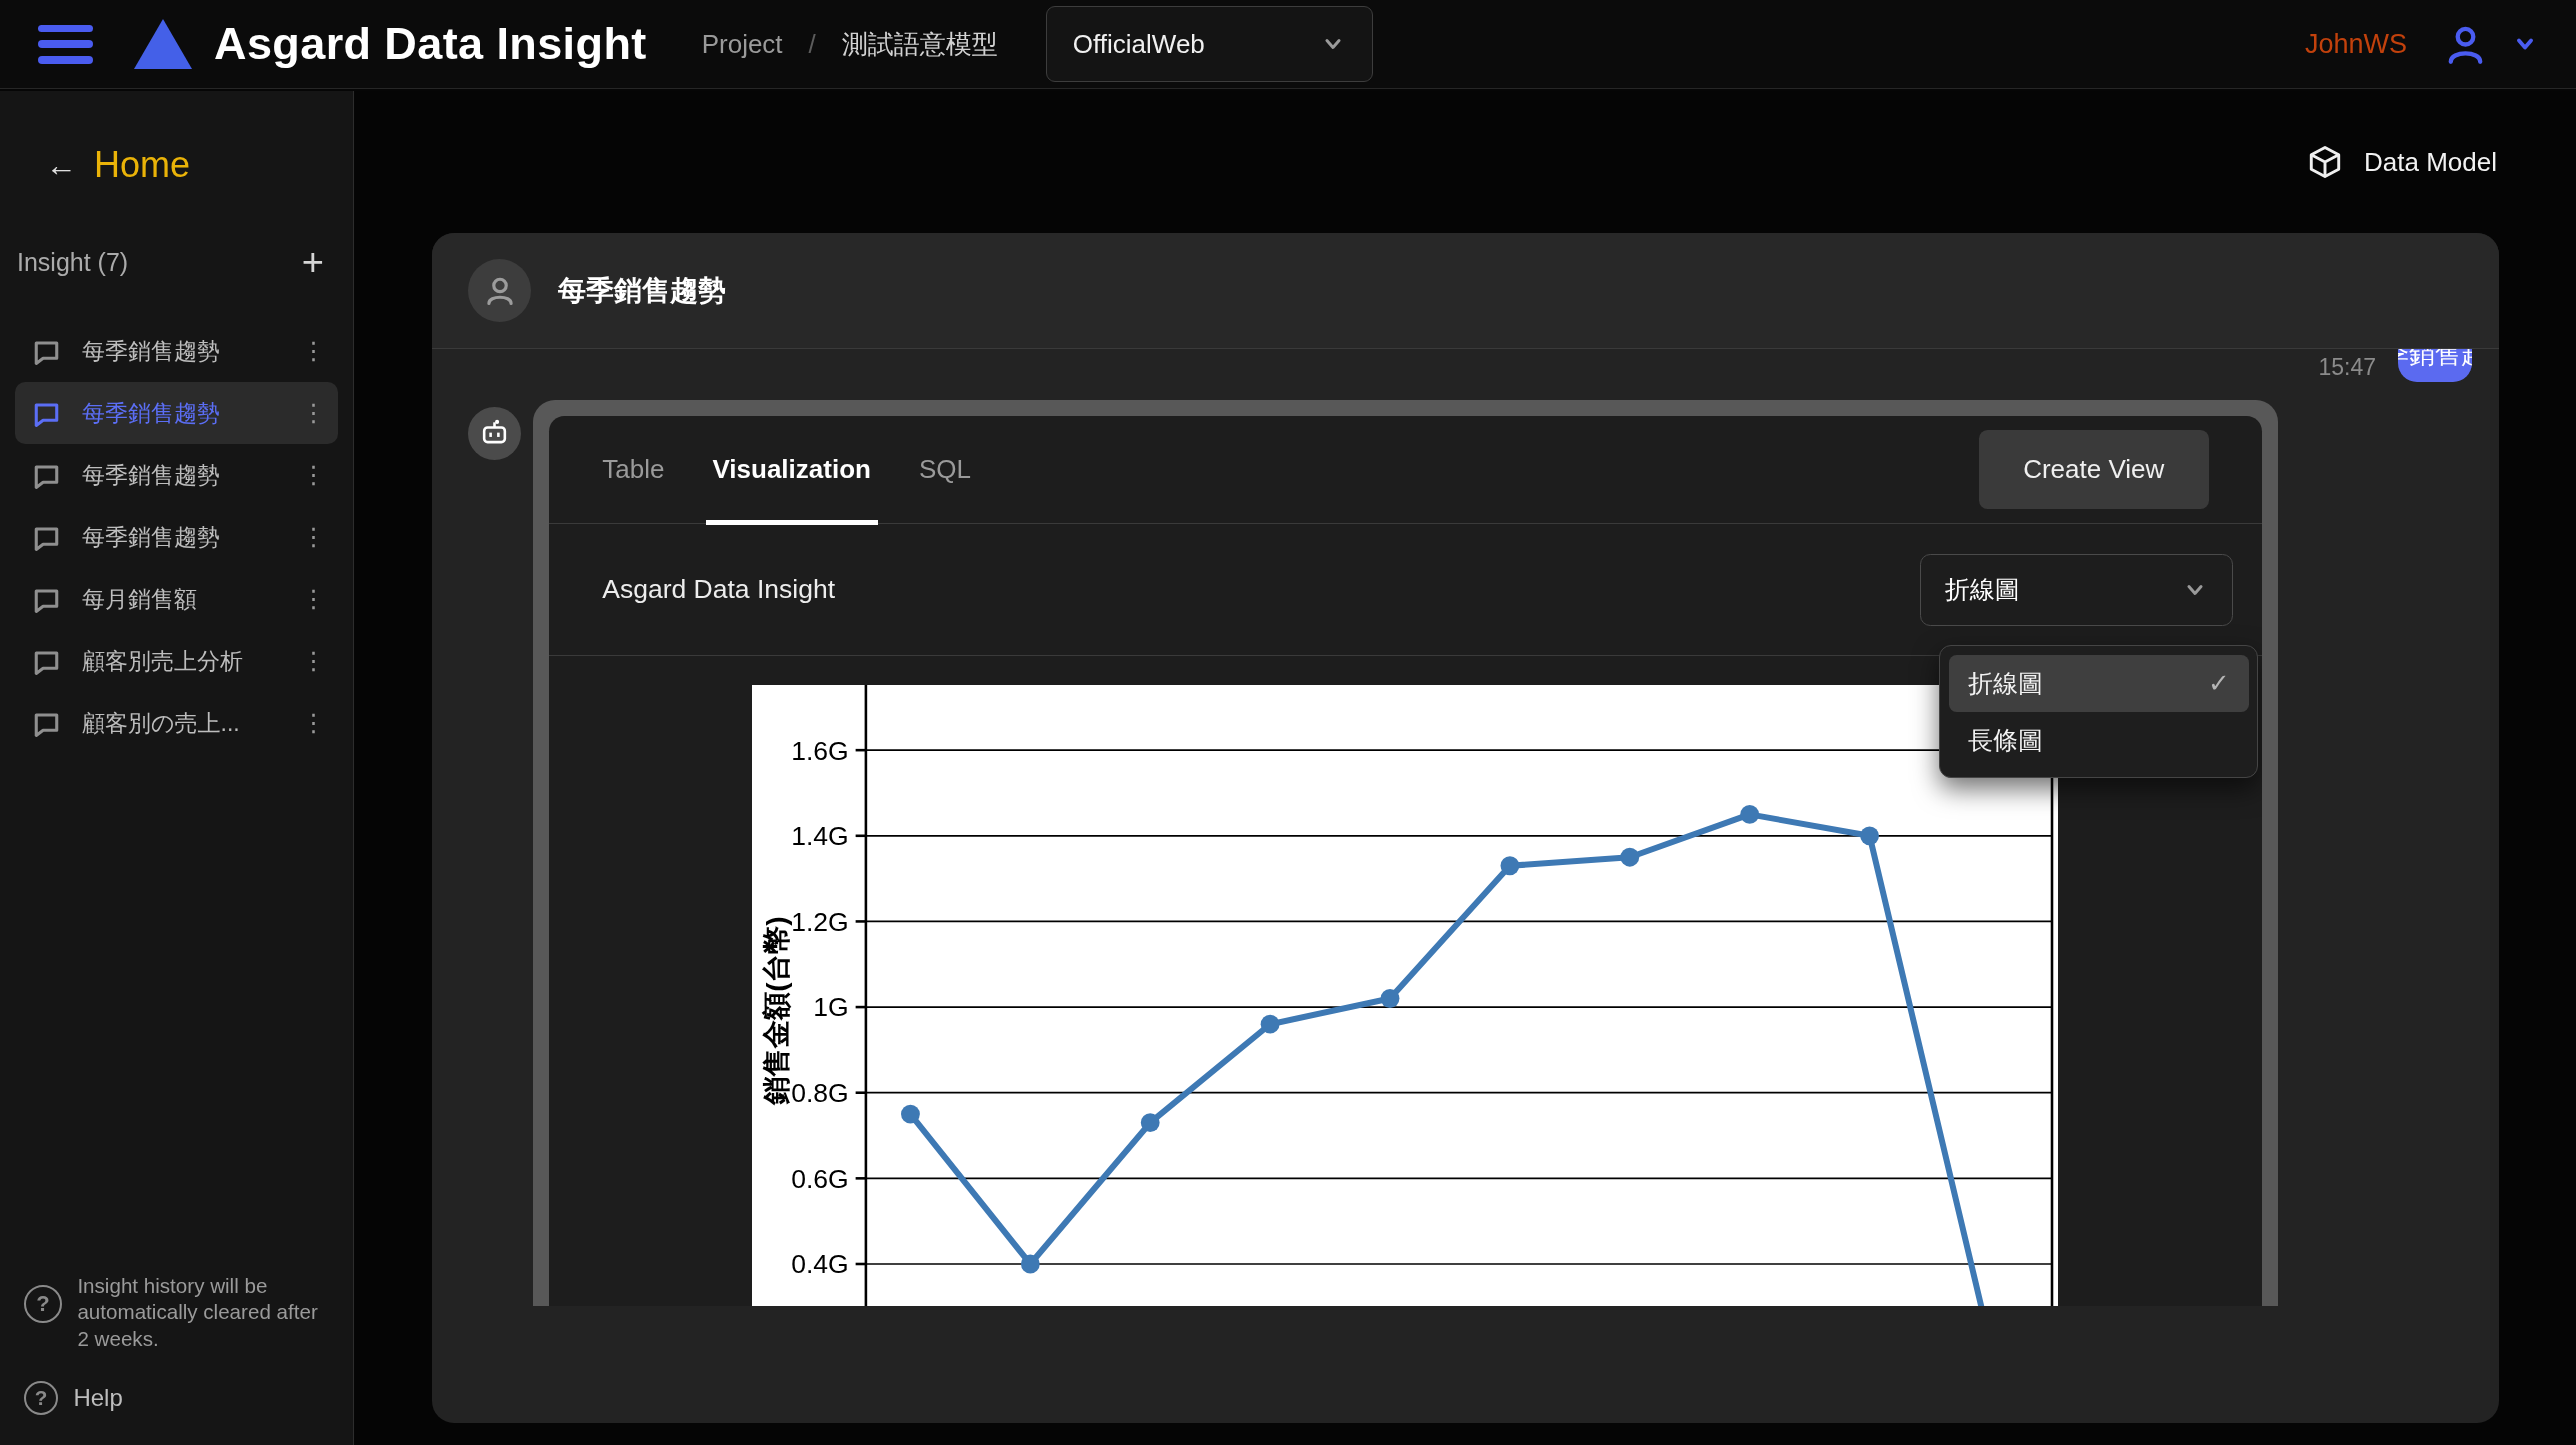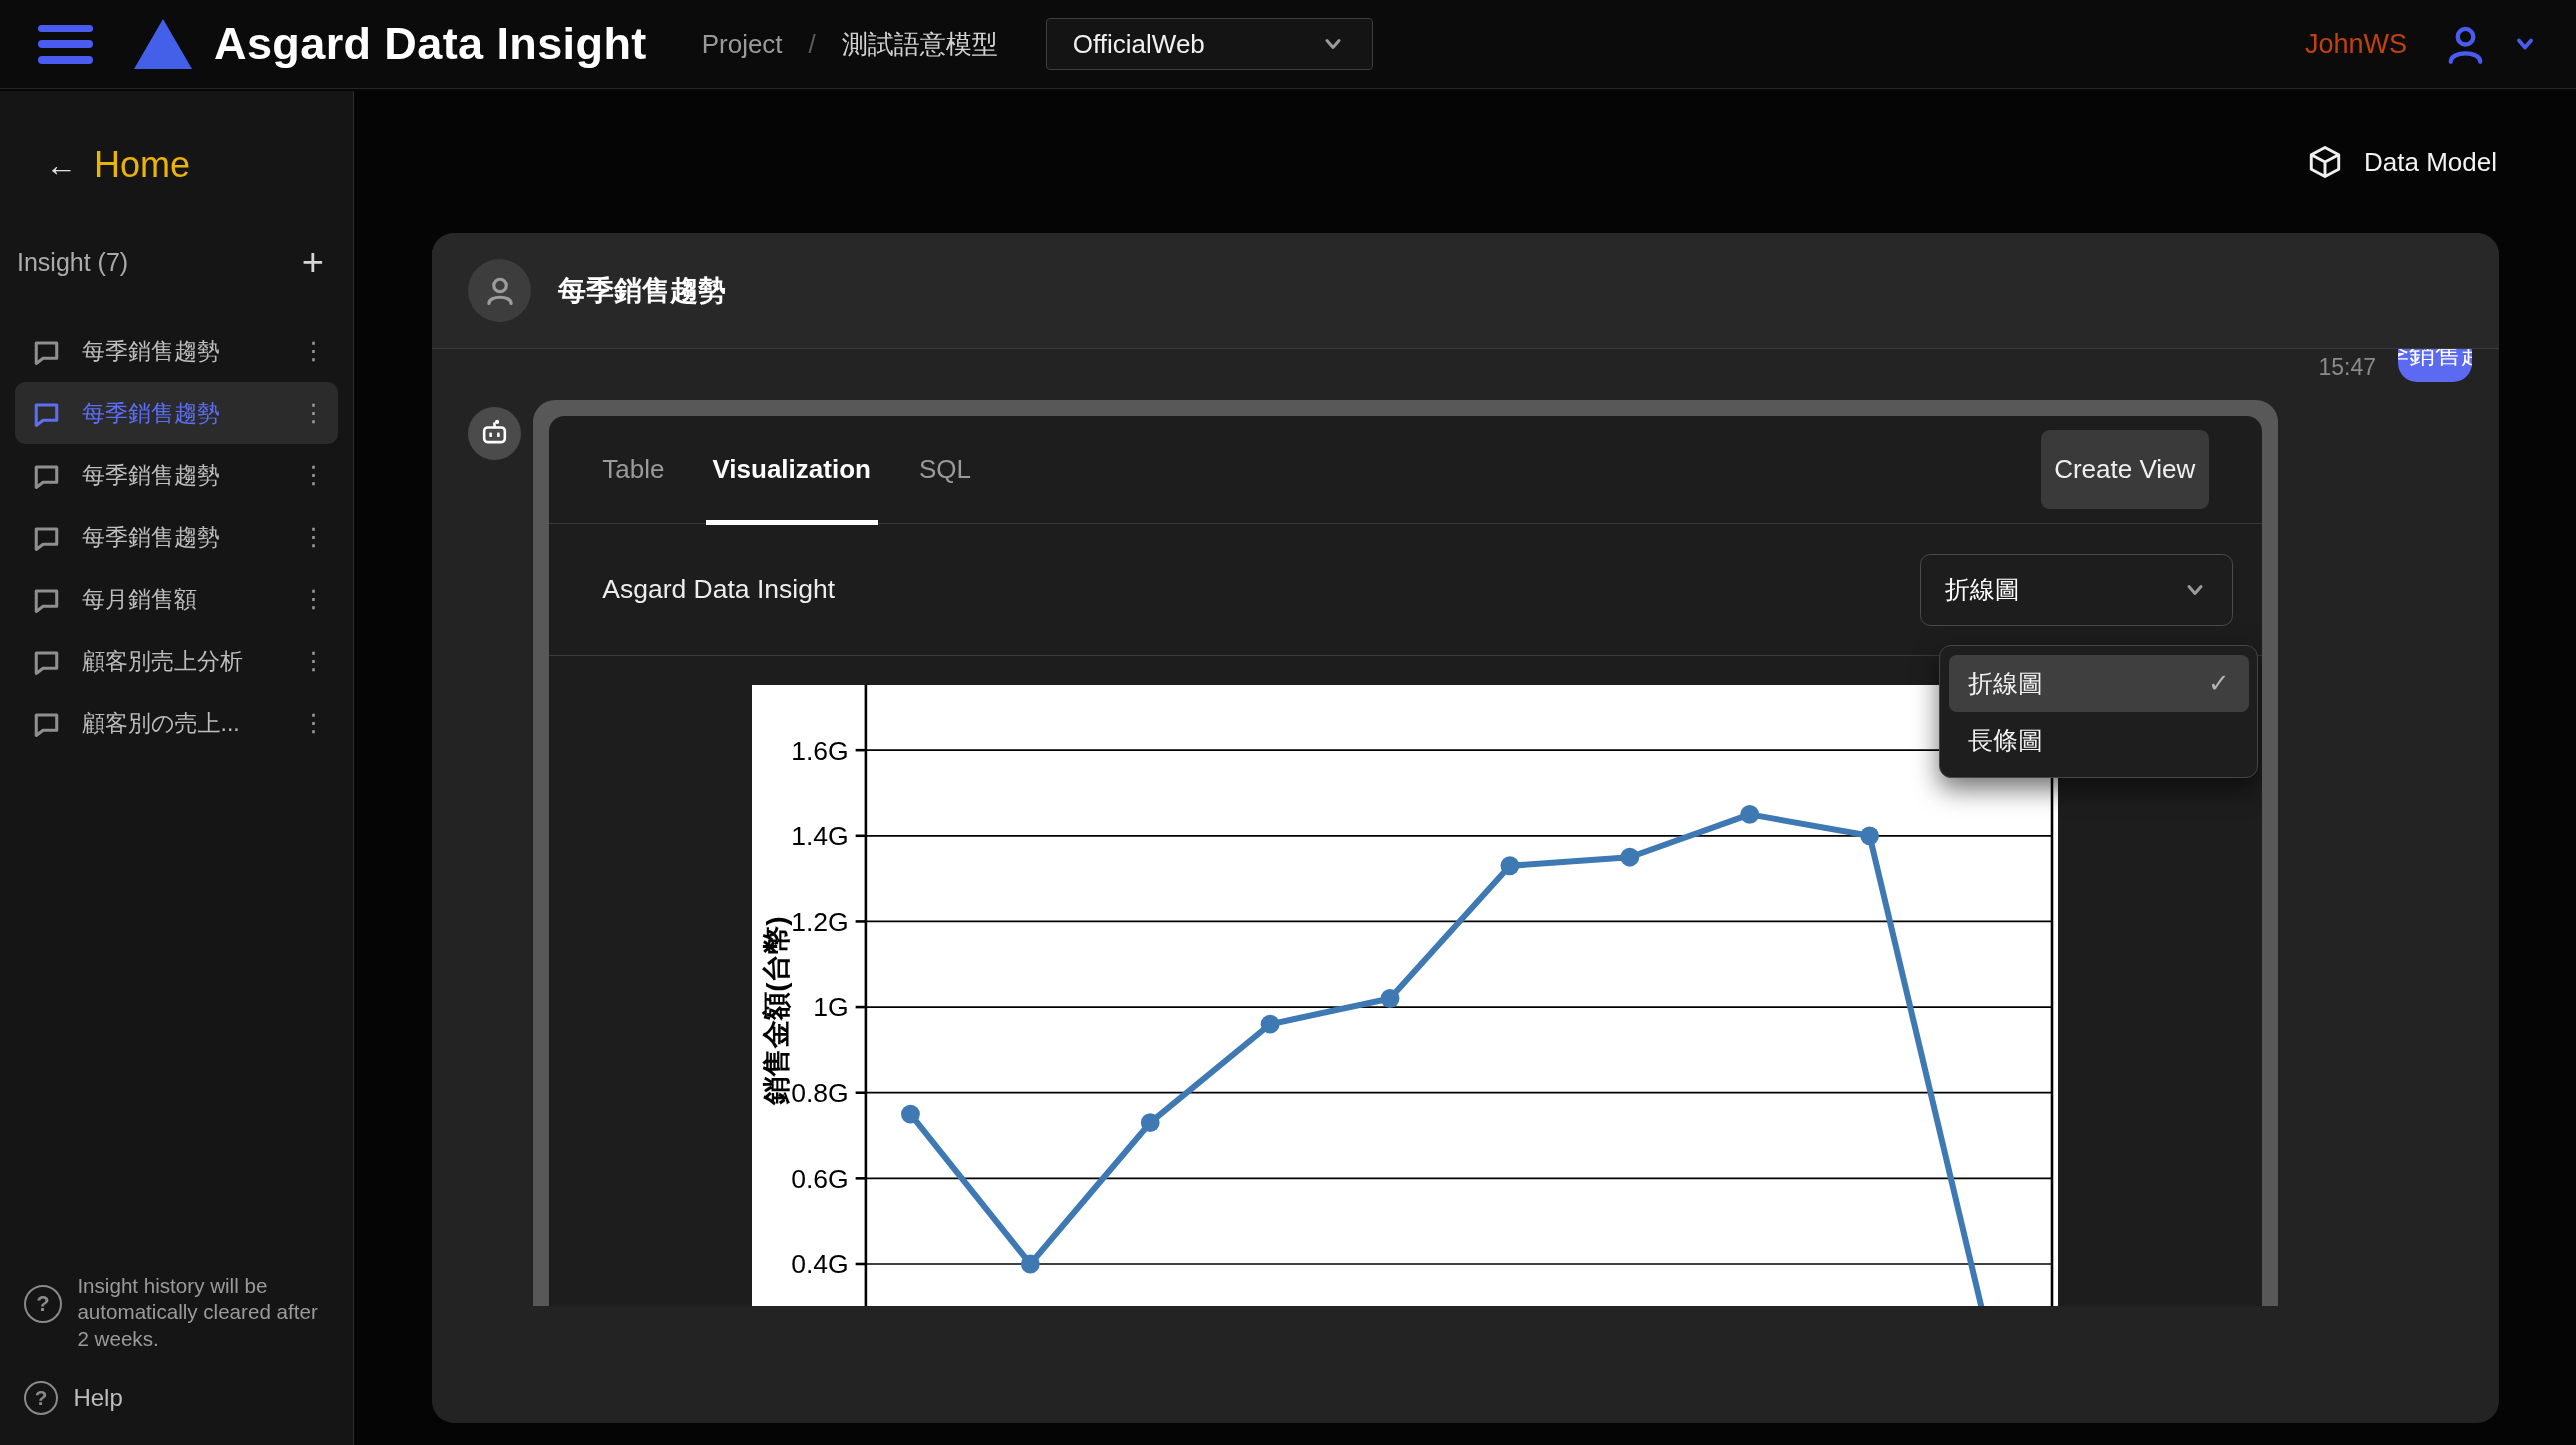--- a/index.html
+++ b/index.html
@@ -13,21 +13,21 @@
   .hamburger { width:55px; height:39px; display:flex; flex-direction:column; justify-content:space-between; cursor:pointer; }
   .hamburger span { display:block; height:7.7px; border-radius:4.3px; background:#4a5cf0; }
   .logo-triangle { width:0; height:0; margin-left:41px;
                    border-left:29px solid transparent; border-right:29px solid transparent;
                    border-bottom:50px solid #4460e8; }
   .app-title { margin-left:22px; font-size:45px; font-weight:bold; color:#fff; letter-spacing:0.4px; }
   .breadcrumb { display:flex; align-items:center; margin-left:55px; font-size:26px; }
   .crumb-project { color:#9a9a9a; }
   .crumb-sep { color:#5c5c5c; margin:0 26px; font-size:26px; }
   .crumb-model { color:#d2d2d2; }
-  .proj-select { margin-left:48px; height:52px; min-width:327px; border:1.7px solid #3d3d3d; border-radius:4px;
+  .proj-select { margin-left:48px; height:76px; min-width:327px; border:1.7px solid #3d3d3d; border-radius:9px;
                  background:#141414; display:flex; align-items:center; padding:0 26px; cursor:pointer; }
   .proj-select .val { font-size:26px; color:#f0f0f0; }
   .chev { width:26px; height:26px; flex:none; }
   .chev polyline { fill:none; stroke:#9a9a9a; stroke-width:3.4; stroke-linecap:round; stroke-linejoin:round; }
   .proj-select .chev { margin-left:auto; }
   .topbar-right { margin-left:auto; display:flex; align-items:center; }
   .username { font-size:27px; color:#c2410c; margin-right:36px; }
   .person-ic { width:45px; height:45px; }
   .person-ic circle, .person-ic path { fill:none; stroke:#4a5cf0; stroke-width:5; stroke-linecap:round; }
   .user-chev { margin-left:24px; }
@@ -91,21 +91,21 @@
                 display:flex; align-items:center; justify-content:center; }
   .bot-avatar svg { width:31px; height:31px; }
   .card-frame { flex:1; margin-left:12px; background:#585858; border-radius:22px; padding:16.3px; height:1036px; }
   .bot-card { position:relative; background:#1d1d1d; border-radius:15.4px; height:100%; overflow:hidden; }
 
   .tabs-row { height:108px; display:flex; align-items:center; padding:0 53px; border-bottom:1.7px solid #3a3a3a; }
   .tab { font-size:26px; color:#9a9a9a; margin-right:48px; height:100%; display:flex; align-items:center;
          position:relative; cursor:pointer; }
   .tab.active { color:#fff; font-weight:bold; }
   .tab.active::after { content:""; position:absolute; left:-6.9px; right:-6.9px; bottom:-1.7px; height:5.1px; background:#fff; }
-  .createview-btn { margin-left:auto; width:168px; height:79px; background:#3a3a3a; border:none; border-radius:8.6px;
+  .createview-btn { margin-left:auto; width:230px; height:79px; background:#3a3a3a; border:none; border-radius:8.6px;
                     color:#f0f0f0; font-size:26px; cursor:pointer; font-family:inherit; }
 
   .viz-head { height:132px; display:flex; align-items:center; padding:0 53px 0 53px; border-bottom:1.7px solid #3a3a3a; }
   .viz-title { font-size:26.5px; color:#ededed; }
   .type-select { margin-left:auto; margin-right:-24px; width:313px; height:72px; border:1.7px solid #4a4a4a; border-radius:10.3px;
                  display:flex; align-items:center; padding:0 24px; cursor:pointer; background:#1d1d1d; }
   .type-select .val { font-size:25px; color:#fff; }
   .type-select .chev { margin-left:auto; }
 
   .type-menu { position:absolute; top:229px; right:3.4px; width:319px; background:#1e1e1e;

